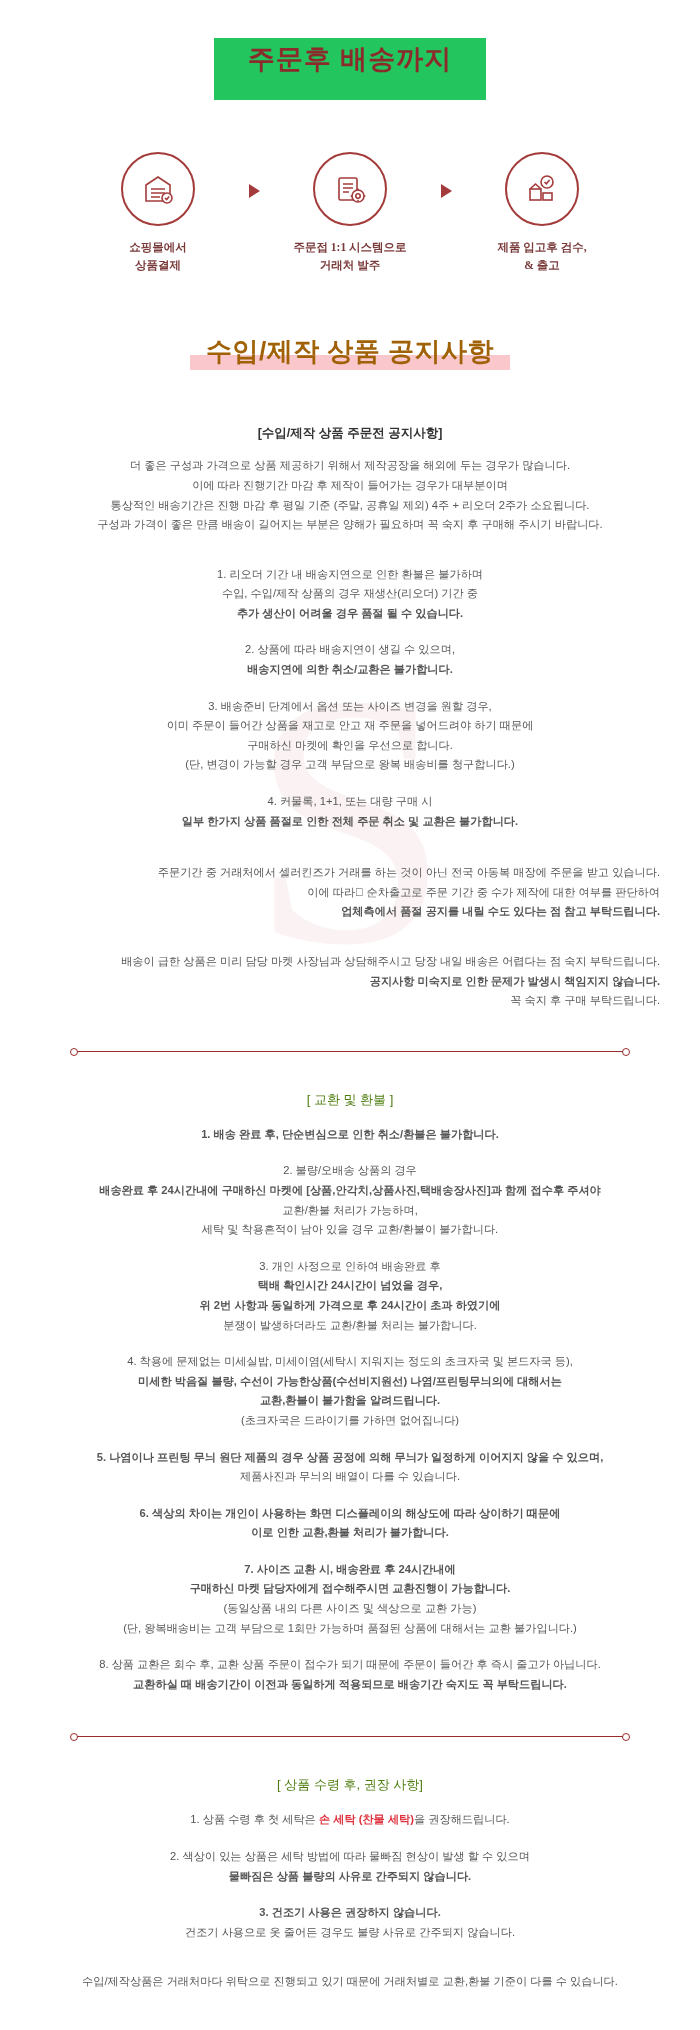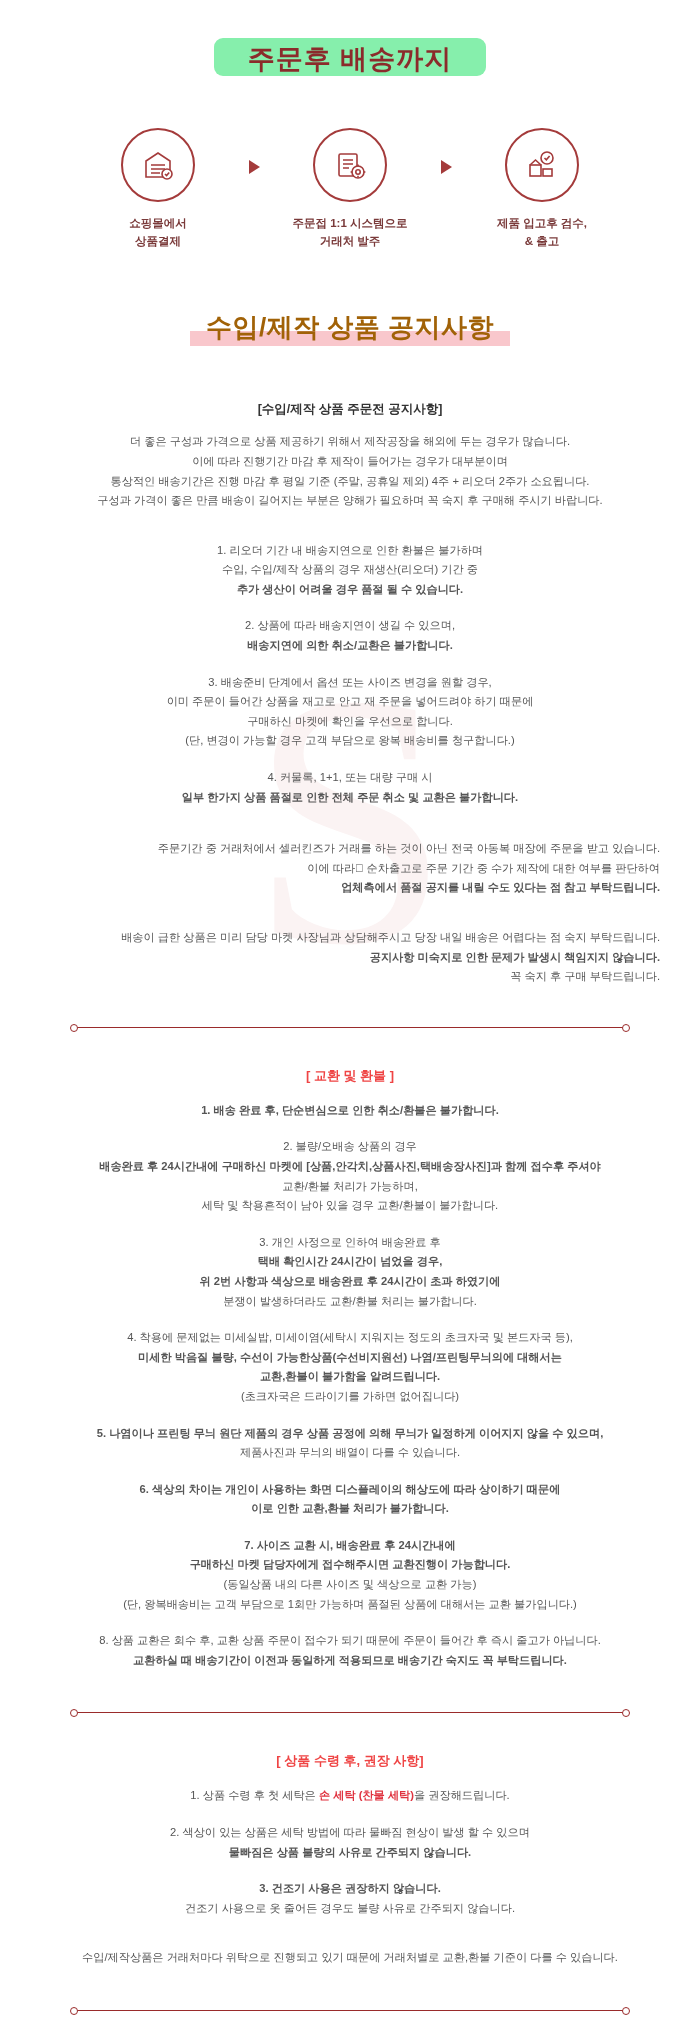--- a/index.html
+++ b/index.html
@@ -35,39 +35,40 @@
   }
   .content { position: relative; z-index: 1; }
 
   
   .banner-wrap {
     text-align: center;
     padding-top: 38px;
   }
   .banner {
     display: inline-block;
-    background: #86efac;
-    padding: 7px 34px 1px;
-    border-radius: 9px;
+    background: #22c55e;
+    padding: 7px 34px 25px;
+    border-radius: 0;
   }
   .banner .title {
     font-size: 27px;
     font-weight: bold;
     color: #8b2b2b;
     letter-spacing: 1px;
     line-height: 1.1;
   }
 
   
   .steps {
     margin-top: 52px;
     display: flex;
     justify-content: center;
     align-items: flex-start;
     gap: 4px;
+    font-family: Liberation Serif, serif;
   }
   .step {
     width: 150px;
     text-align: center;
   }
   .circle {
     width: 74px;
     height: 74px;
     border: 2px solid #a43b3b;
     border-radius: 50%;
@@ -165,22 +166,22 @@
     width: 8px; height: 8px;
     border: 1.5px solid #9a2b2b;
     border-radius: 50%;
     background: #fff;
   }
   .divider .dot.l { left: 0; }
   .divider .dot.r { right: 0; }
 
   .bracket-title {
     font-size: 13px;
-    font-weight: bold;
-    color: #ef4444;
+    font-weight: normal;
+    color: #4d7c0f;
     margin-top: 34px;
     margin-bottom: 16px;
     text-align: center;
   }
   .item { margin-top: 17px; }
   .item:first-child { margin-top: 0; }
 </style>
 </head>
 <body>
 
@@ -306,21 +307,21 @@
       </div>
       <div class="item">
         <p class="line">2. 불량/오배송 상품의 경우</p>
         <p class="line red">배송완료 후 24시간내에 구매하신 마켓에 [상품,안각치,상품사진,택배송장사진]과 함께 접수후 주셔야</p>
         <p class="line">교환/환불 처리가 가능하며,</p>
         <p class="line">세탁 및 착용흔적이 남아 있을 경우 교환/환불이 불가합니다.</p>
       </div>
       <div class="item">
         <p class="line">3. 개인 사정으로 인하여 배송완료 후</p>
         <p class="line red">택배 확인시간 24시간이 넘었을 경우,</p>
-        <p class="line red">위 2번 사항과 색상으로 배송완료 후 24시간이 초과 하였기에</p>
+        <p class="line red">위 2번 사항과 동일하게 가격으로 후 24시간이 초과 하였기에</p>
         <p class="line">분쟁이 발생하더라도 교환/환불 처리는 불가합니다.</p>
       </div>
       <div class="item">
         <p class="line">4. 착용에 문제없는 미세실밥, 미세이염(세탁시 지워지는 정도의 초크자국 및 본드자국 등),</p>
         <p class="line red">미세한 박음질 불량, 수선이 가능한상품(수선비지원선) 나염/프린팅무늬의에 대해서는</p>
         <p class="line red">교환,환불이 불가함을 알려드립니다.</p>
         <p class="line">(초크자국은 드라이기를 가하면 없어집니다)</p>
       </div>
       <div class="item">
         <p class="line red">5. 나염이나 프린팅 무늬 원단 제품의 경우 상품 공정에 의해 무늬가 일정하게 이어지지 않을 수 있으며,</p>

